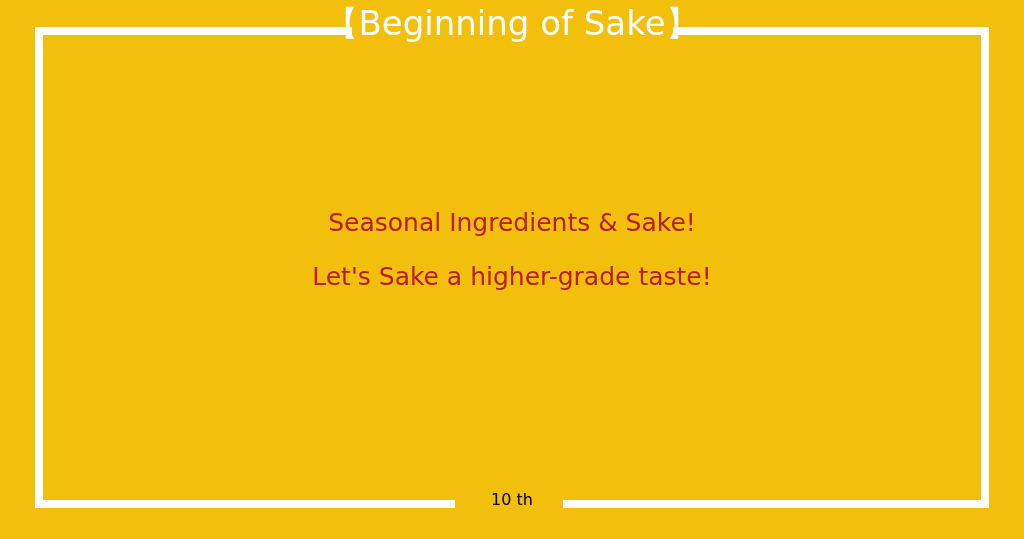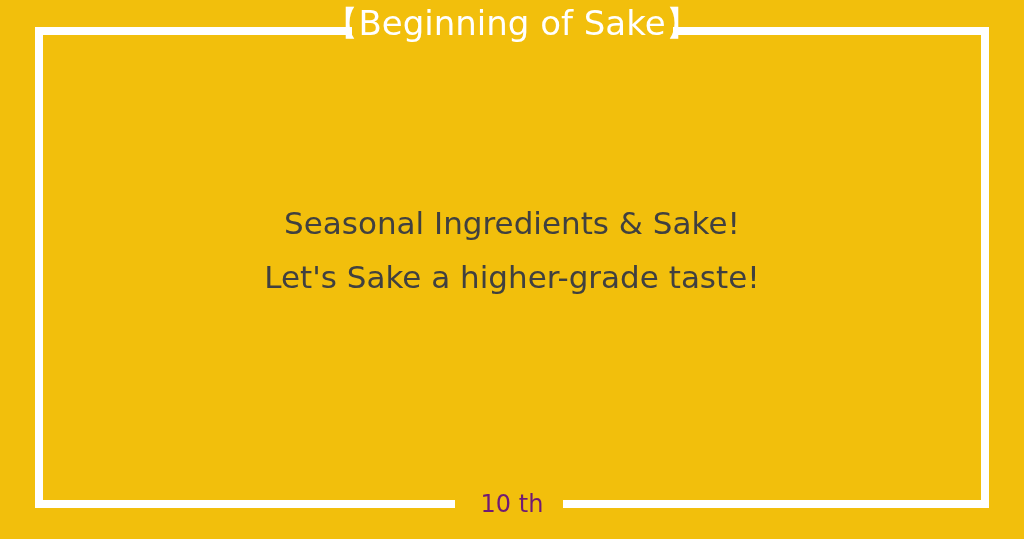--- a/index.html
+++ b/index.html
@@ -86,37 +86,37 @@
   .bottom-block {
     position: absolute;
     left: 0;
     right: 0;
     top: 492px;
     text-align: center;
     line-height: 1;
   }
   .bottom-text {
     display: inline-block;
-    color: #701a75;
-    font-size: 24px;
+    color: #000000;
+    font-size: 16px;
     font-weight: 400;
     white-space: nowrap;
   }
 
   
   .body-copy {
     position: absolute;
     left: 43px;
     right: 43px;
     top: 196px;
     text-align: center;
   }
   .body-line {
-    color: #404040;
-    font-size: 31px;
+    color: #b91c1c;
+    font-size: 25px;
     font-weight: 400;
     line-height: 54px;
     white-space: nowrap;
   }
 </style>
 </head>
 <body>
 
 <div class="poster">
 

